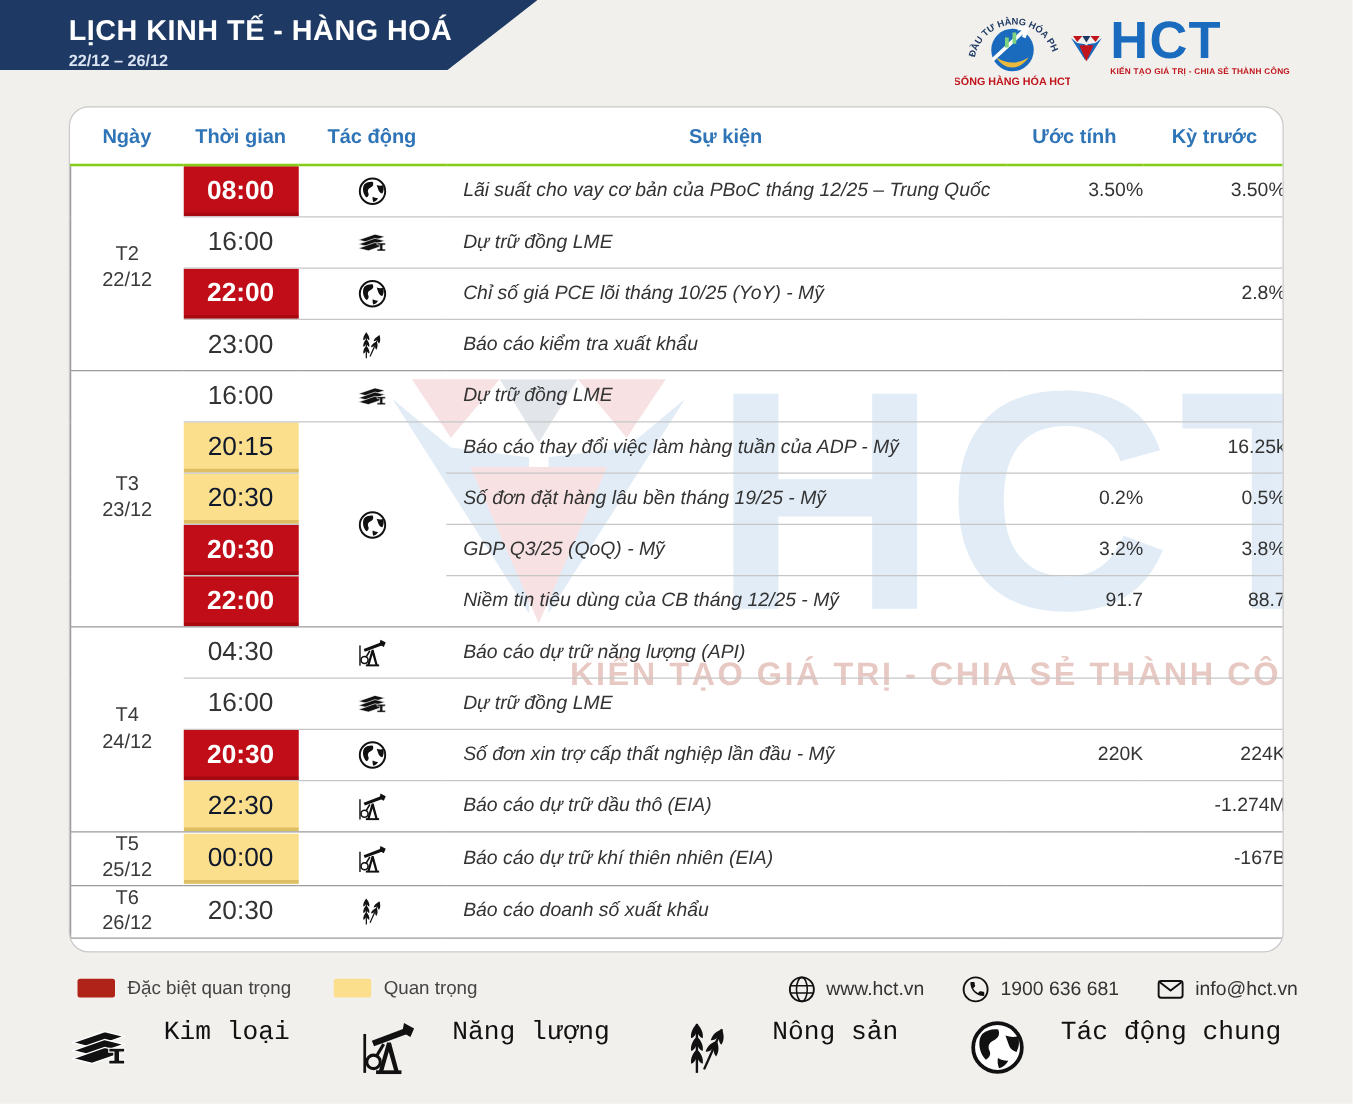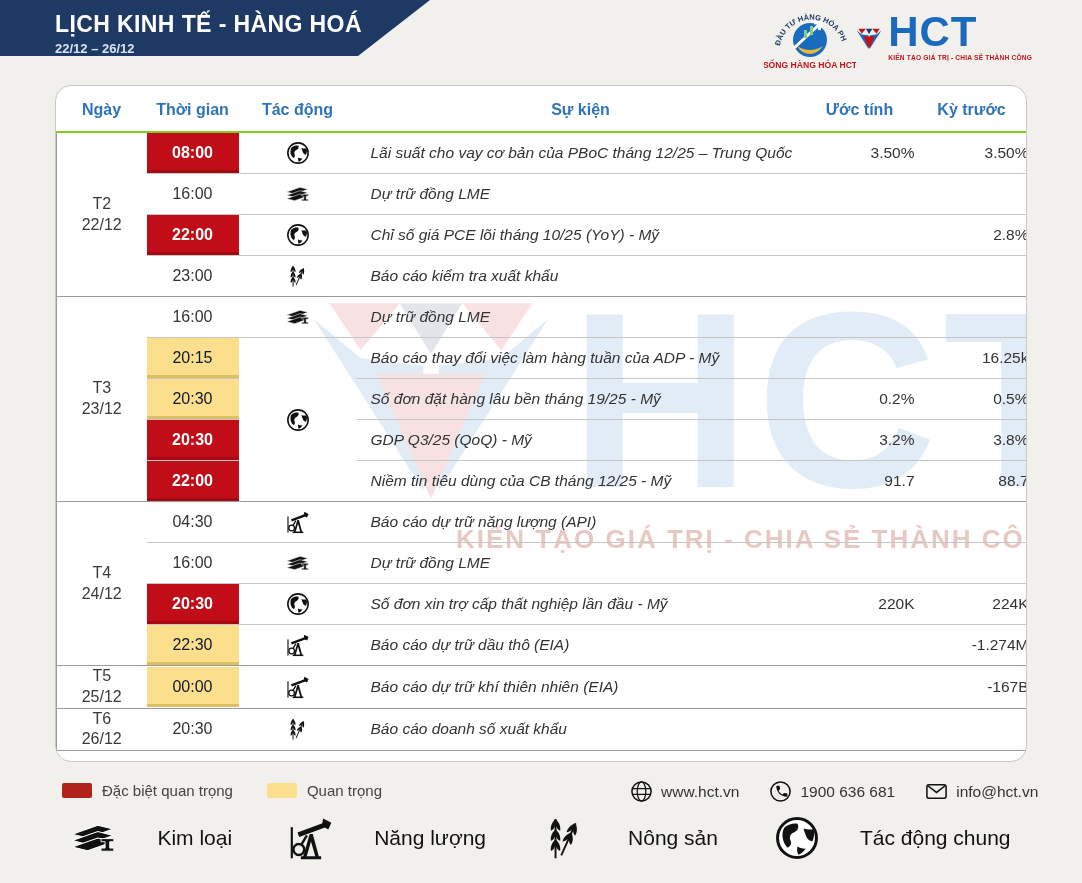--- a/index.html
+++ b/index.html
@@ -55,36 +55,36 @@
   tr.group-end td{ border-bottom:1.6px solid #9b9b9b; }
   td.day-cell{
     text-align:center; font-size:16px; color:#3a3a3a; line-height:1.3;
     border-bottom:1.6px solid #9b9b9b; border-left:1.5px solid #9b9b9b;
   }
   td.time-cell{ padding:0; }
   td.impact-cell{ text-align:center; }
   td.impact-cell.span-end{ border-bottom:1.6px solid #9b9b9b; }
   td.event-cell{ text-align:left; padding-left:14px;font-style:italic; }
   td.num-cell{ text-align:right; }
-  .time-div{ height:40px; display:flex; align-items:center; justify-content:center; font-size:16px; color:#333; }
+  .time-div{ height:40px; display:flex; align-items:center; justify-content:center; font-size:21px; color:#333; }
   .imp-high{ background:#c00d17; color:#fff; font-weight:700; box-shadow:inset 0 -3px 0 rgba(90,0,0,.25); }
   .imp-medium{ background:#fbdf8d; color:#0f172a; font-weight:400; box-shadow:inset 0 -3px 0 rgba(170,130,20,.35); }
   .tbl-icon{ width:24px; height:24px; vertical-align:middle; }
 
   
   .legend-row{ position:absolute; left:62px; top:782px; display:flex; align-items:center; gap:34px; }
   .legend-item{ display:flex; align-items:center; gap:10px; font-size:15px; color:#444; }
   .swatch{ width:30px; height:15px; border-radius:2px; }
   .swatch.high{ background:#b02318; }
   .swatch.medium{ background:#fbdf8d; }
   .contacts{ position:absolute; left:630px; top:780px; display:flex; align-items:flex-end; gap:30px; }
   .contact{ display:flex; align-items:center; gap:8px; font-size:15.5px; color:#333; }
   .contact svg{ width:23px; height:23px; }
   .cat-legend{ position:absolute; left:0; top:815px; width:1082px; display:flex; justify-content:center; align-items:center; gap:56px; }
-  .cat-item{ display:flex; align-items:center; gap:40px; font-family:Liberation Sans, sans-serif; font-size:21px; color:#111; }
+  .cat-item{ display:flex; align-items:flex-start; gap:28px; font-family:Liberation Mono, monospace; font-size:21px; color:#111; }
   .cat-item svg{ width:46px; height:46px; }
 </style>
 </head>
 <body>
 
 <svg width="0" height="0" style="position:absolute">
   <defs>
     <symbol id="i-globe" viewBox="0 0 26 26">
       <circle cx="13" cy="13" r="11" fill="#fff" stroke="#111" stroke-width="1.7"></circle>
       <path fill="#111" d="M6.2 6.8c2-1.6 4.6-2.3 7.1-1.9.9 1.9.3 3.8-1.9 4.8-2.4 1-2.9 2.9-2 4.8.7 1.5.1 3-1.6 4C5.4 16.4 4.3 12.6 5 9.2c.2-.9.6-1.7 1.2-2.4z"></path>

